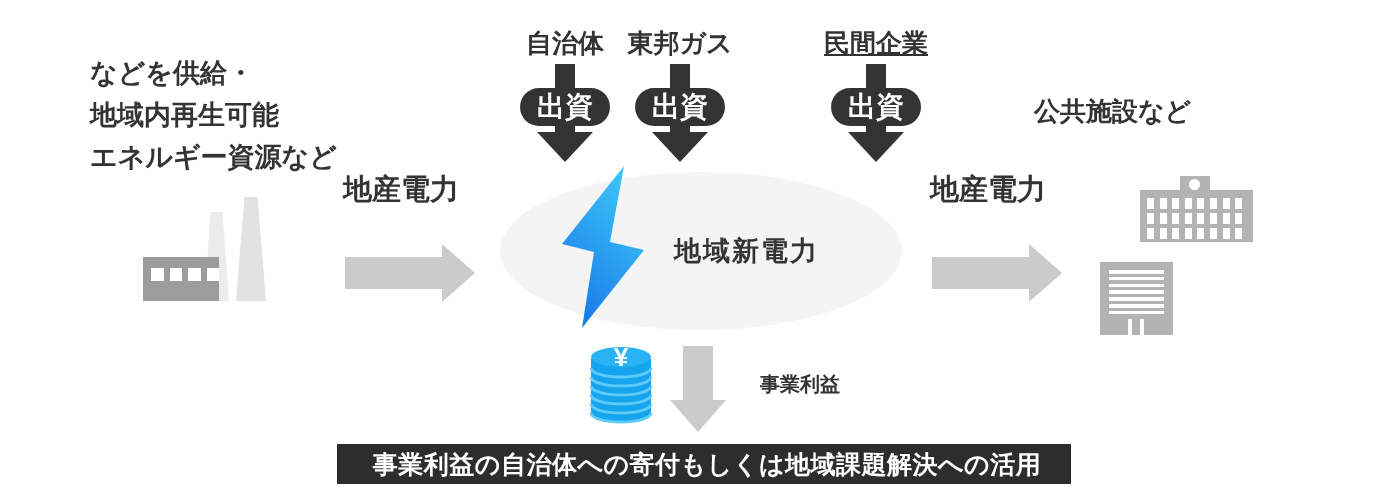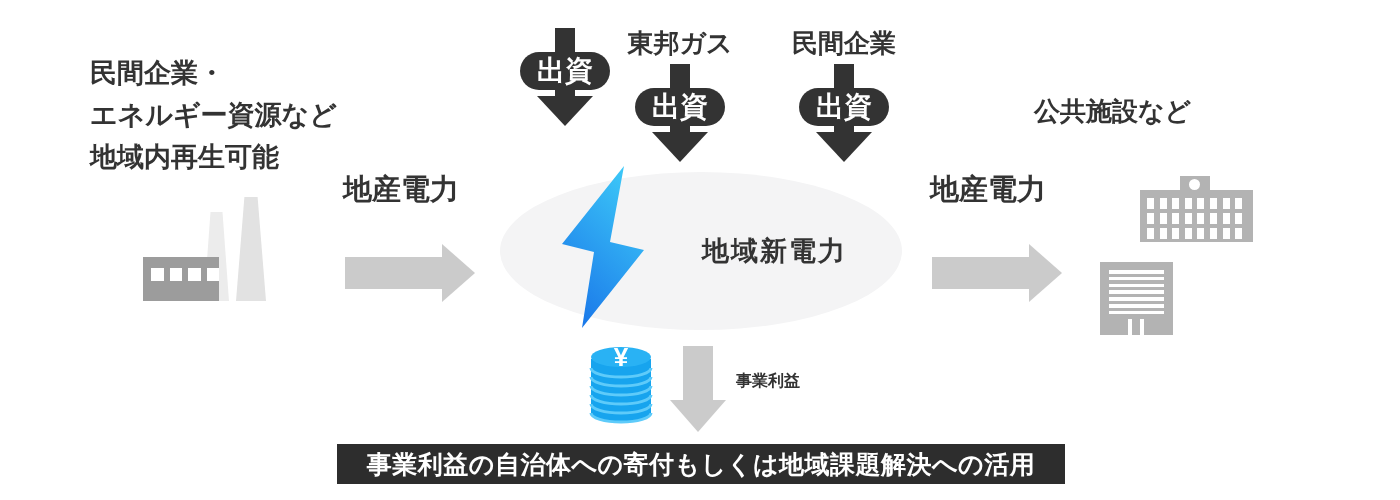--- a/index.html
+++ b/index.html
@@ -6,25 +6,25 @@
   .canvas{
     position:relative;width:1400px;height:500px;background:#ffffff;overflow:hidden;
     font-family:"Liberation Sans","DejaVu Sans",sans-serif;color:#333333;
   }
   
   .src-label{position:absolute;left:90px;top:52px;font-size:27px;font-weight:700;line-height:42px;}
   .flow-label{position:absolute;font-size:29px;font-weight:700;line-height:35px;}
   .flow-label.procure{left:343px;top:172px;}
   .flow-label.supply{left:930px;top:172px;}
   .dest-label{position:absolute;left:1034px;top:94px;font-size:26px;font-weight:700;}
-  .company-name{position:absolute;left:674px;top:233px;font-size:27px;font-weight:700;letter-spacing:2px;z-index:4;margin-left:28px;}
-  .profit-label{position:absolute;left:736px;top:371px;font-size:16px;font-weight:700;}
+  .company-name{position:absolute;left:674px;top:233px;font-size:27px;font-weight:700;letter-spacing:2px;z-index:4;}
+  .profit-label{position:absolute;left:760px;top:371px;font-size:20px;font-weight:700;}
   
   .inv-col{position:absolute;top:26px;width:160px;text-align:center;}
-  .inv-col.c1{left:485px;} .inv-col.c2{left:600px;} .inv-col.c3{left:764px;}
+  .inv-col.c1{left:485px;} .inv-col.c2{left:600px;} .inv-col.c3{left:796px;text-decoration:underline;}
   .inv-name{font-size:26px;font-weight:700;height:36px;}
   .inv-arrow{position:relative;width:100%;height:100px;margin-top:2px;}
   .v-shaft{position:absolute;left:50%;margin-left:-10px;top:0;width:20px;height:70px;background:#333333;}
   .v-head{position:absolute;left:50%;margin-left:-28px;top:68px;width:0;height:0;
           border-left:28px solid transparent;border-right:28px solid transparent;border-top:30px solid #333333;}
   .pill{position:absolute;left:50%;transform:translateX(-50%);top:24px;width:90px;height:38px;
         background:#333333;border-radius:19px;color:#ffffff;font-size:28px;font-weight:700;line-height:38px;text-align:center;}
   
   .ellipse{position:absolute;left:500px;top:172px;width:402px;height:158px;border-radius:50%;background:#f4f4f5;z-index:1;}
   .bolt{position:absolute;left:556px;top:166px;width:94px;height:162px;z-index:3;}
@@ -55,31 +55,31 @@
   .office-door{position:absolute;left:28px;bottom:0;display:flex;gap:8px;}
   .office-door span{width:4px;height:16px;background:#ffffff;}
   
   .coins{position:absolute;left:588px;top:343px;width:66px;height:86px;}
   .profit-arrow{position:absolute;left:670px;top:346px;width:56px;height:88px;}
   .p-shaft{position:absolute;left:50%;margin-left:-15px;top:0;width:30px;height:56px;background:#cbcbcb;}
   .p-head{position:absolute;left:0;top:54px;width:0;height:0;
           border-left:28px solid transparent;border-right:28px solid transparent;border-top:32px solid #cbcbcb;}
   
   .banner{position:absolute;left:337px;top:444px;width:728px;height:40px;background:#2d2d2d;color:#ffffff;
-          font-size:25px;font-weight:700;line-height:40px;text-align:center;letter-spacing:0.5px;}
+          font-size:25px;font-weight:700;line-height:40px;text-align:center;letter-spacing:0.5px;padding-left:6px;}
 </style>
 </head>
 <body>
 
 <div class="canvas">
 
   <div class="src-label">
-    <div>民間企業・</div>
+    <div>などを供給・</div>
+    <div>地域内再生可能</div>
     <div>エネルギー資源など</div>
-    <div>地域内再生可能</div>
   </div>
 
   <div class="factory">
     <div class="chimney c1"></div>
     <div class="chimney c2"></div>
     <div class="fbody">
       <span class="fwin"></span>
       <span class="fwin"></span>
       <span class="fwin"></span>
       <span class="fwin"></span>
@@ -88,20 +88,21 @@
 
   <div class="flow-label procure">
     <div>地産電力</div>
   </div>
   <div class="h-arrow procure-arrow">
     <div class="h-shaft"></div>
     <div class="h-head"></div>
   </div>
 
   <div class="inv-col c1">
+    <div class="inv-name">自治体</div>
     <div class="inv-arrow">
       <div class="v-shaft"></div>
       <div class="v-head"></div>
       <div class="pill">出資</div>
     </div>
   </div>
   <div class="inv-col c2">
     <div class="inv-name">東邦ガス</div>
     <div class="inv-arrow">
       <div class="v-shaft"></div>

